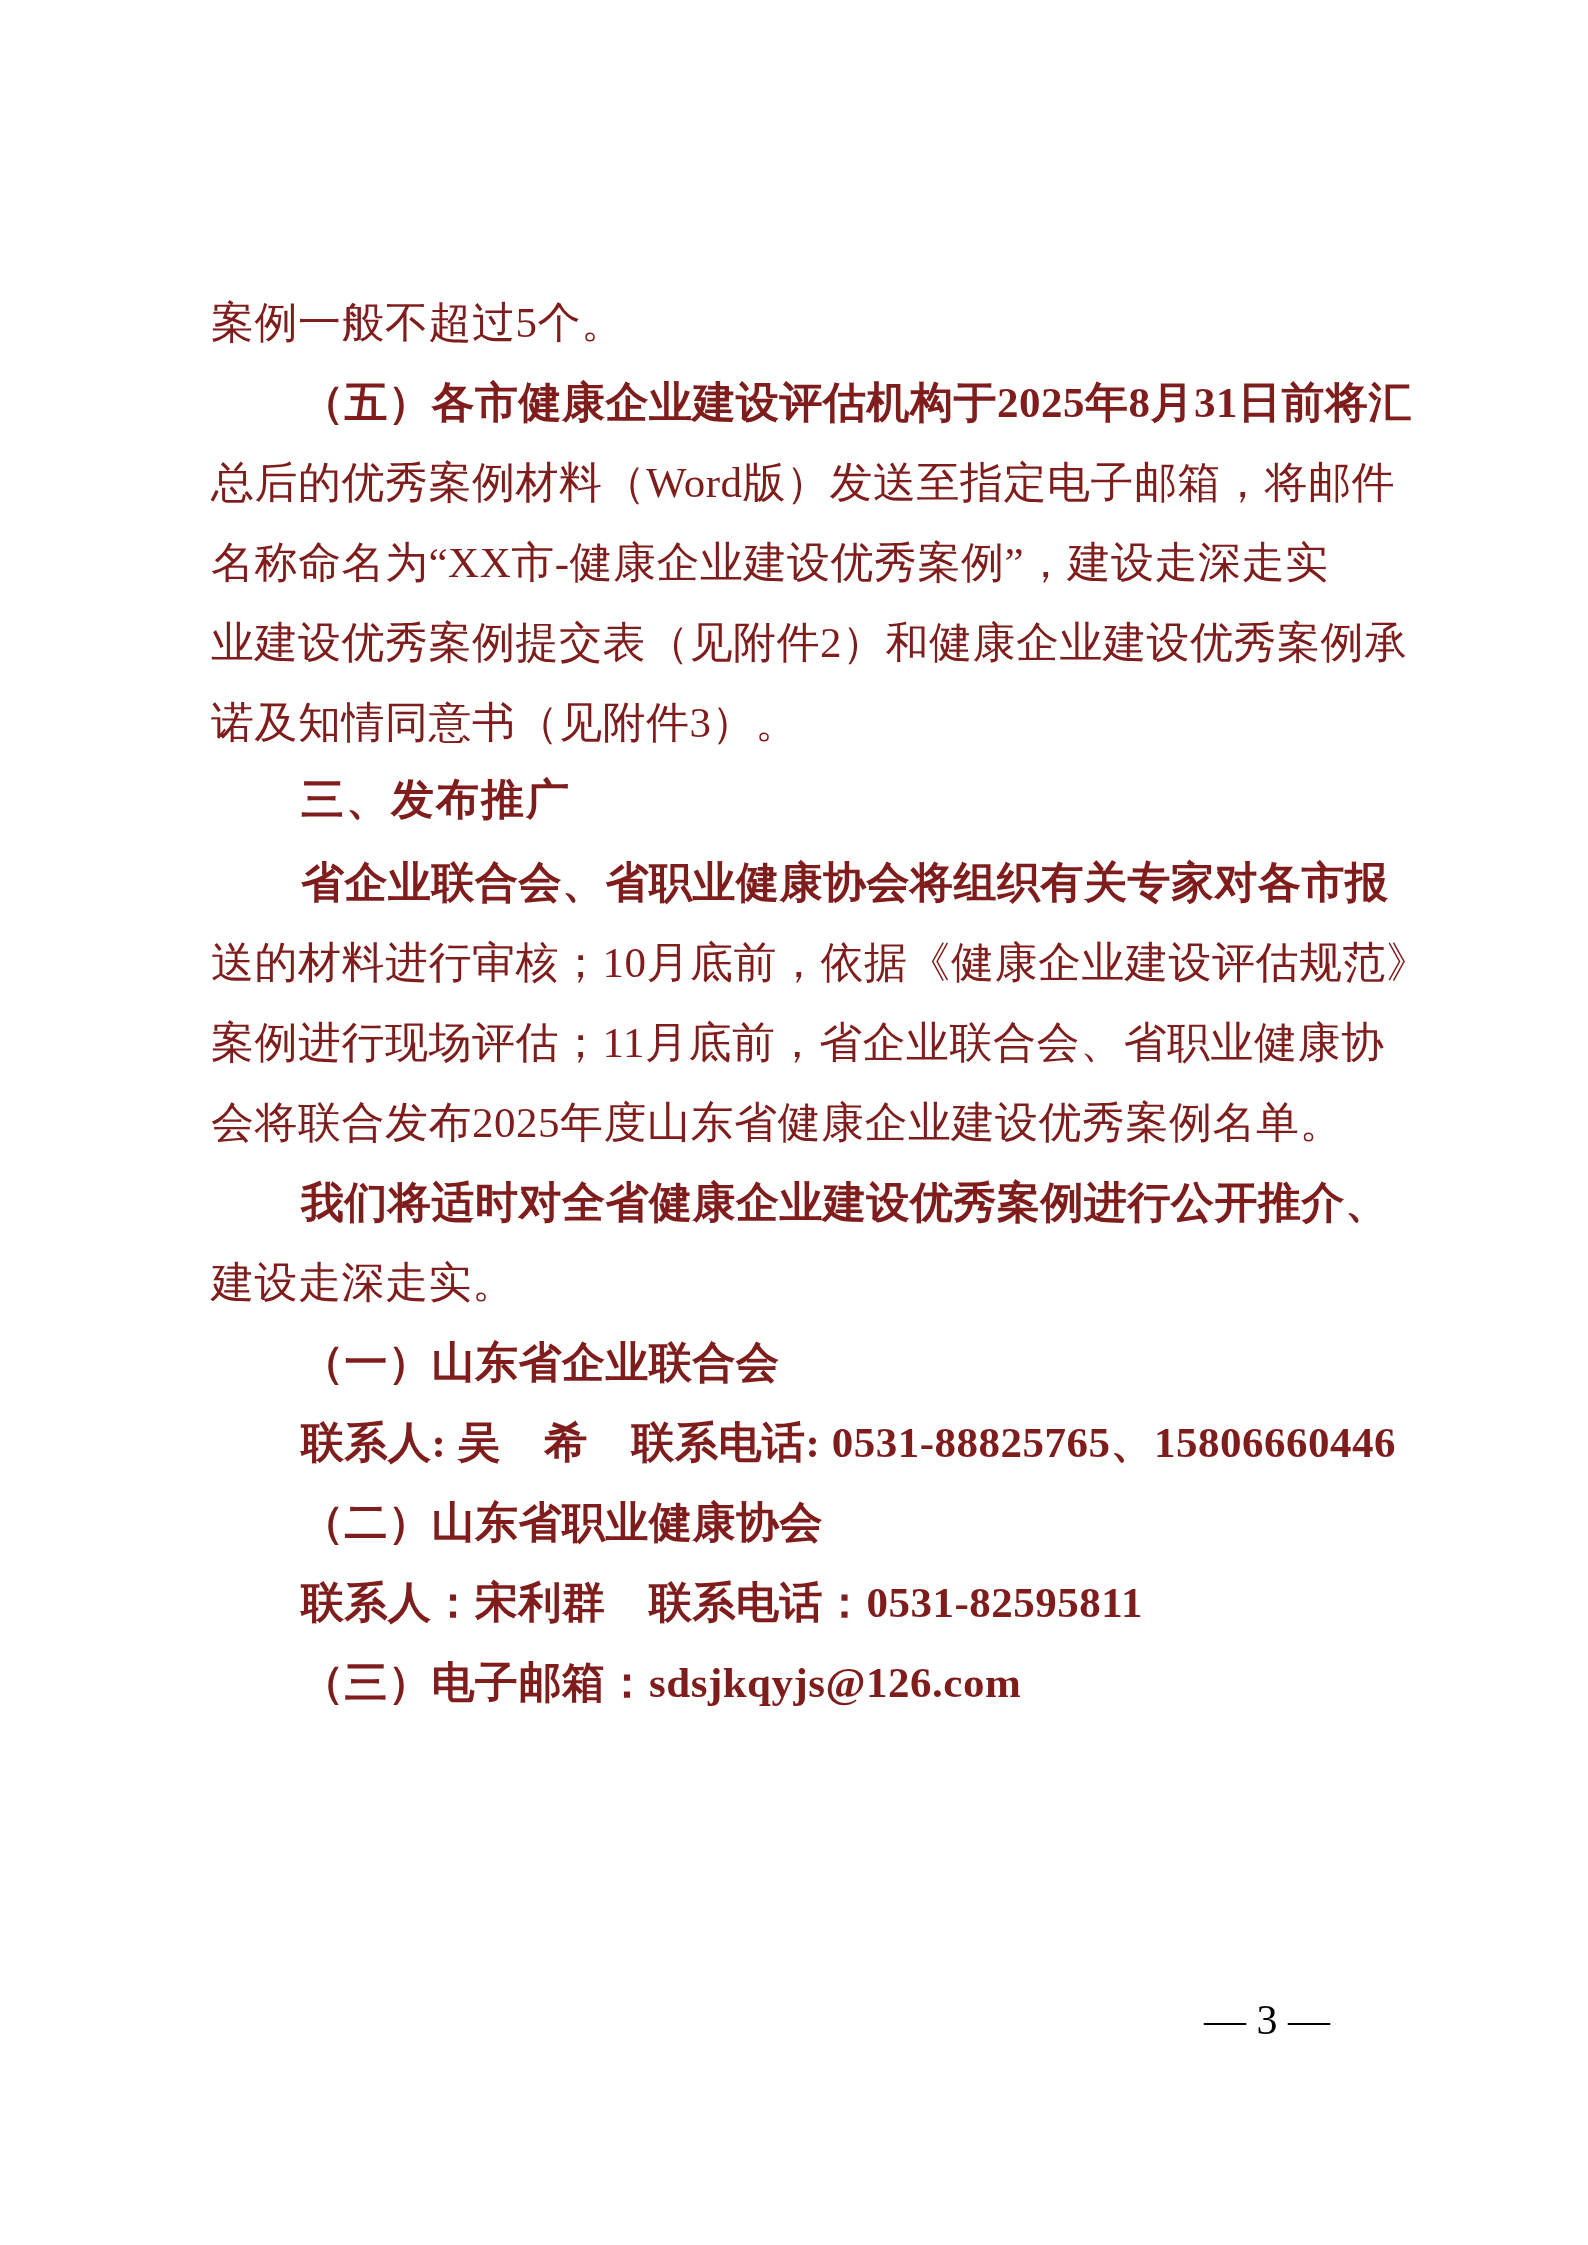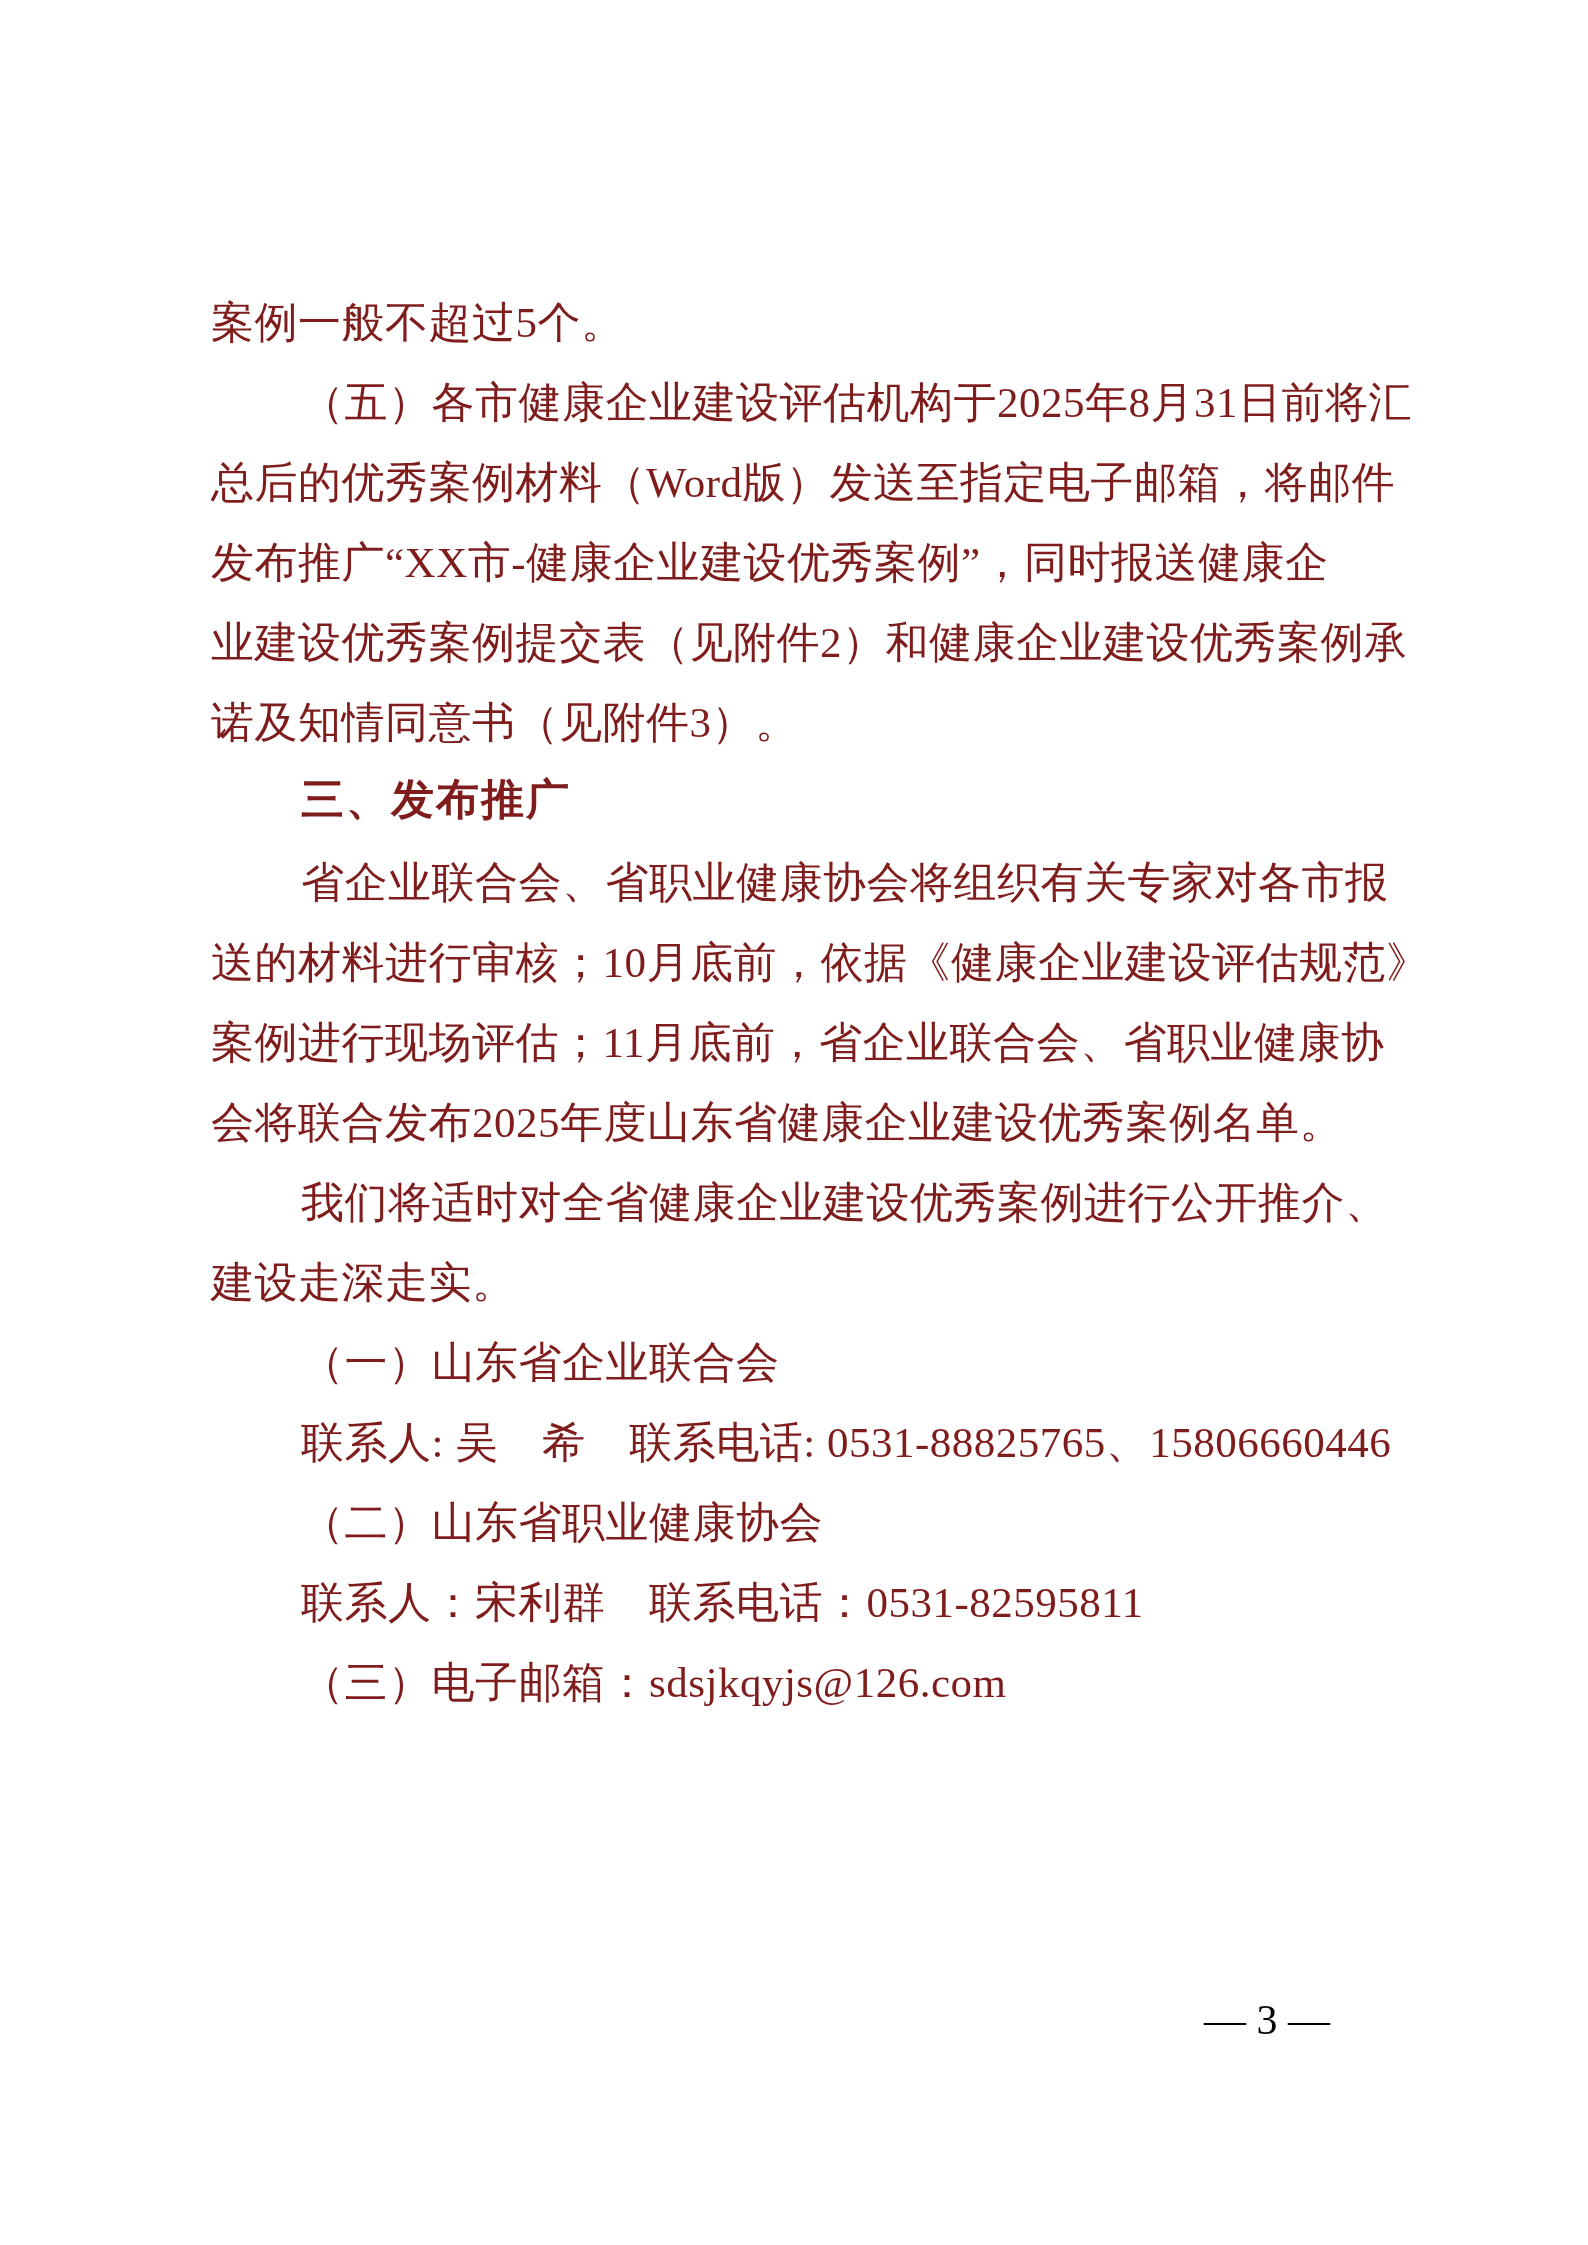--- a/index.html
+++ b/index.html
@@ -29,20 +29,21 @@
     height: 80px;
     line-height: 80px;
     font-size: 43px;
     white-space: pre;
     letter-spacing: 0.5px;
     color: #7f1d1d;
   }
 
   .line.indent {
     padding-left: 90px;
+    font-weight: bold;
   }
 
   .line.heading {
     font-family: Liberation Mono, monospace;
     font-weight: 700;
     letter-spacing: 2px;
   }
 
   .page-footer {
     position: absolute;
@@ -58,21 +59,21 @@
 </style>
 </head>
 <body>
 
 <div class="page">
 
   <div class="content">
     <div class="line">案例一般不超过5个。</div>
     <div class="line indent">（五）各市健康企业建设评估机构于2025年8月31日前将汇</div>
     <div class="line">总后的优秀案例材料（Word版）发送至指定电子邮箱，将邮件</div>
-    <div class="line">发布推广“XX市-健康企业建设优秀案例”，同时报送健康企</div>
+    <div class="line">名称命名为“XX市-健康企业建设优秀案例”，建设走深走实</div>
     <div class="line">业建设优秀案例提交表（见附件2）和健康企业建设优秀案例承</div>
     <div class="line">诺及知情同意书（见附件3）。</div>
     <div class="line indent heading">三、发布推广</div>
     <div class="line indent">省企业联合会、省职业健康协会将组织有关专家对各市报</div>
     <div class="line">送的材料进行审核；10月底前，依据《健康企业建设评估规范》</div>
     <div class="line">案例进行现场评估；11月底前，省企业联合会、省职业健康协</div>
     <div class="line">会将联合发布2025年度山东省健康企业建设优秀案例名单。</div>
     <div class="line indent">我们将适时对全省健康企业建设优秀案例进行公开推介、</div>
     <div class="line">建设走深走实。</div>
     <div class="line indent">（一）山东省企业联合会</div>

